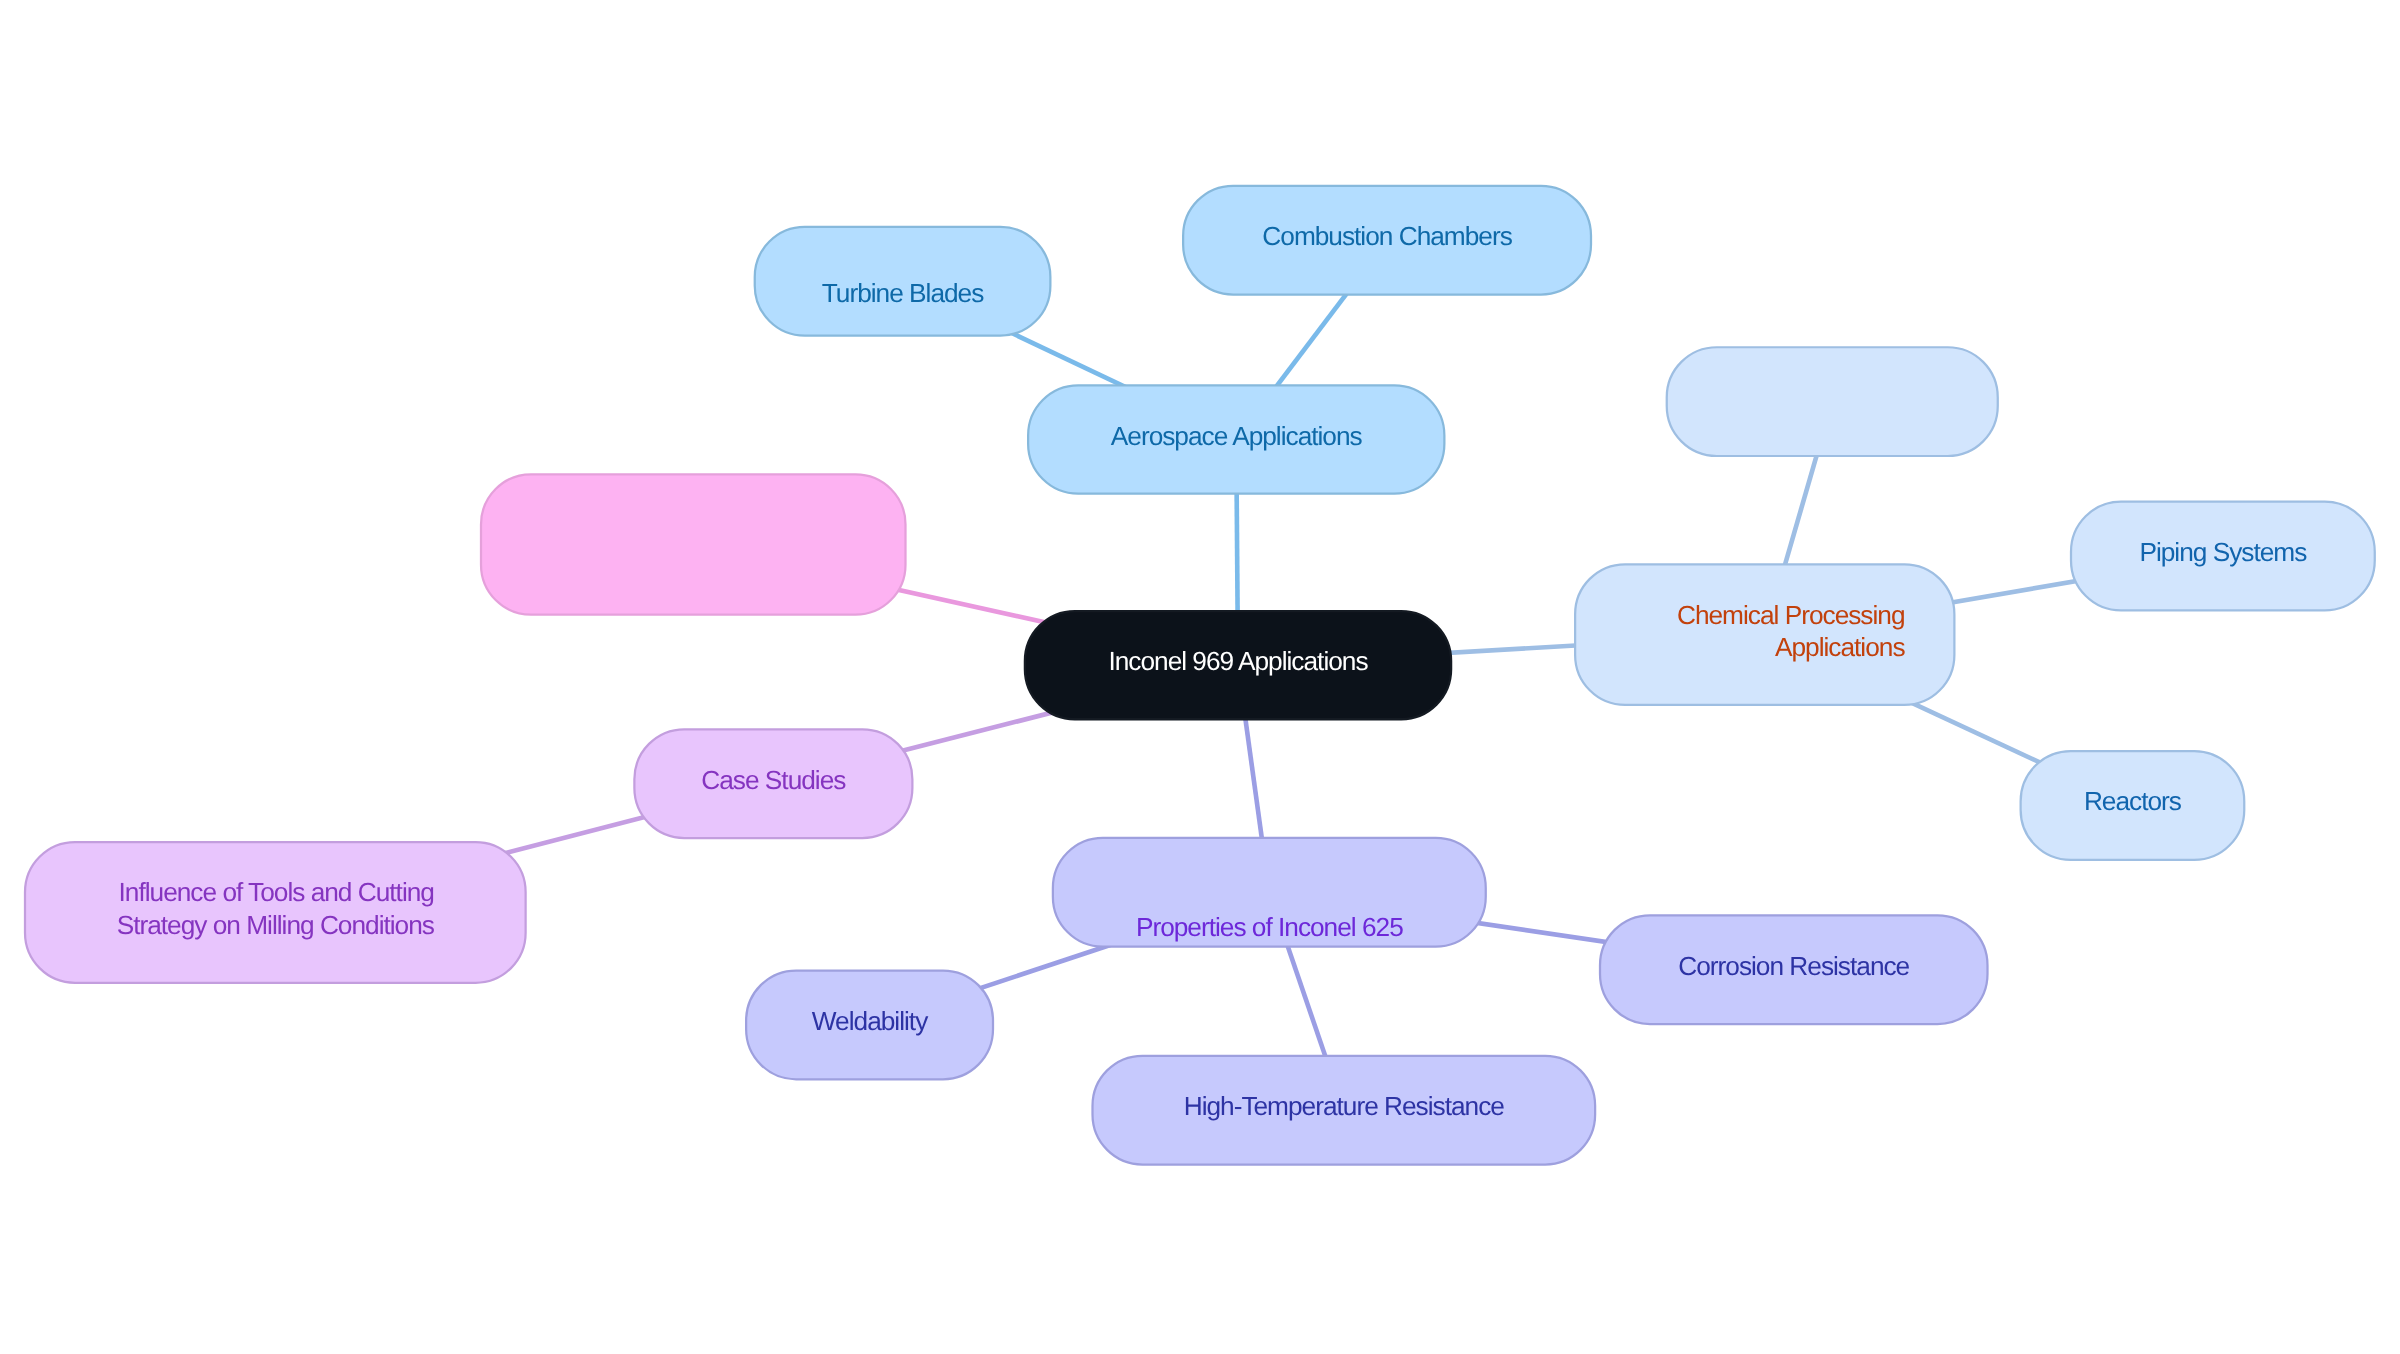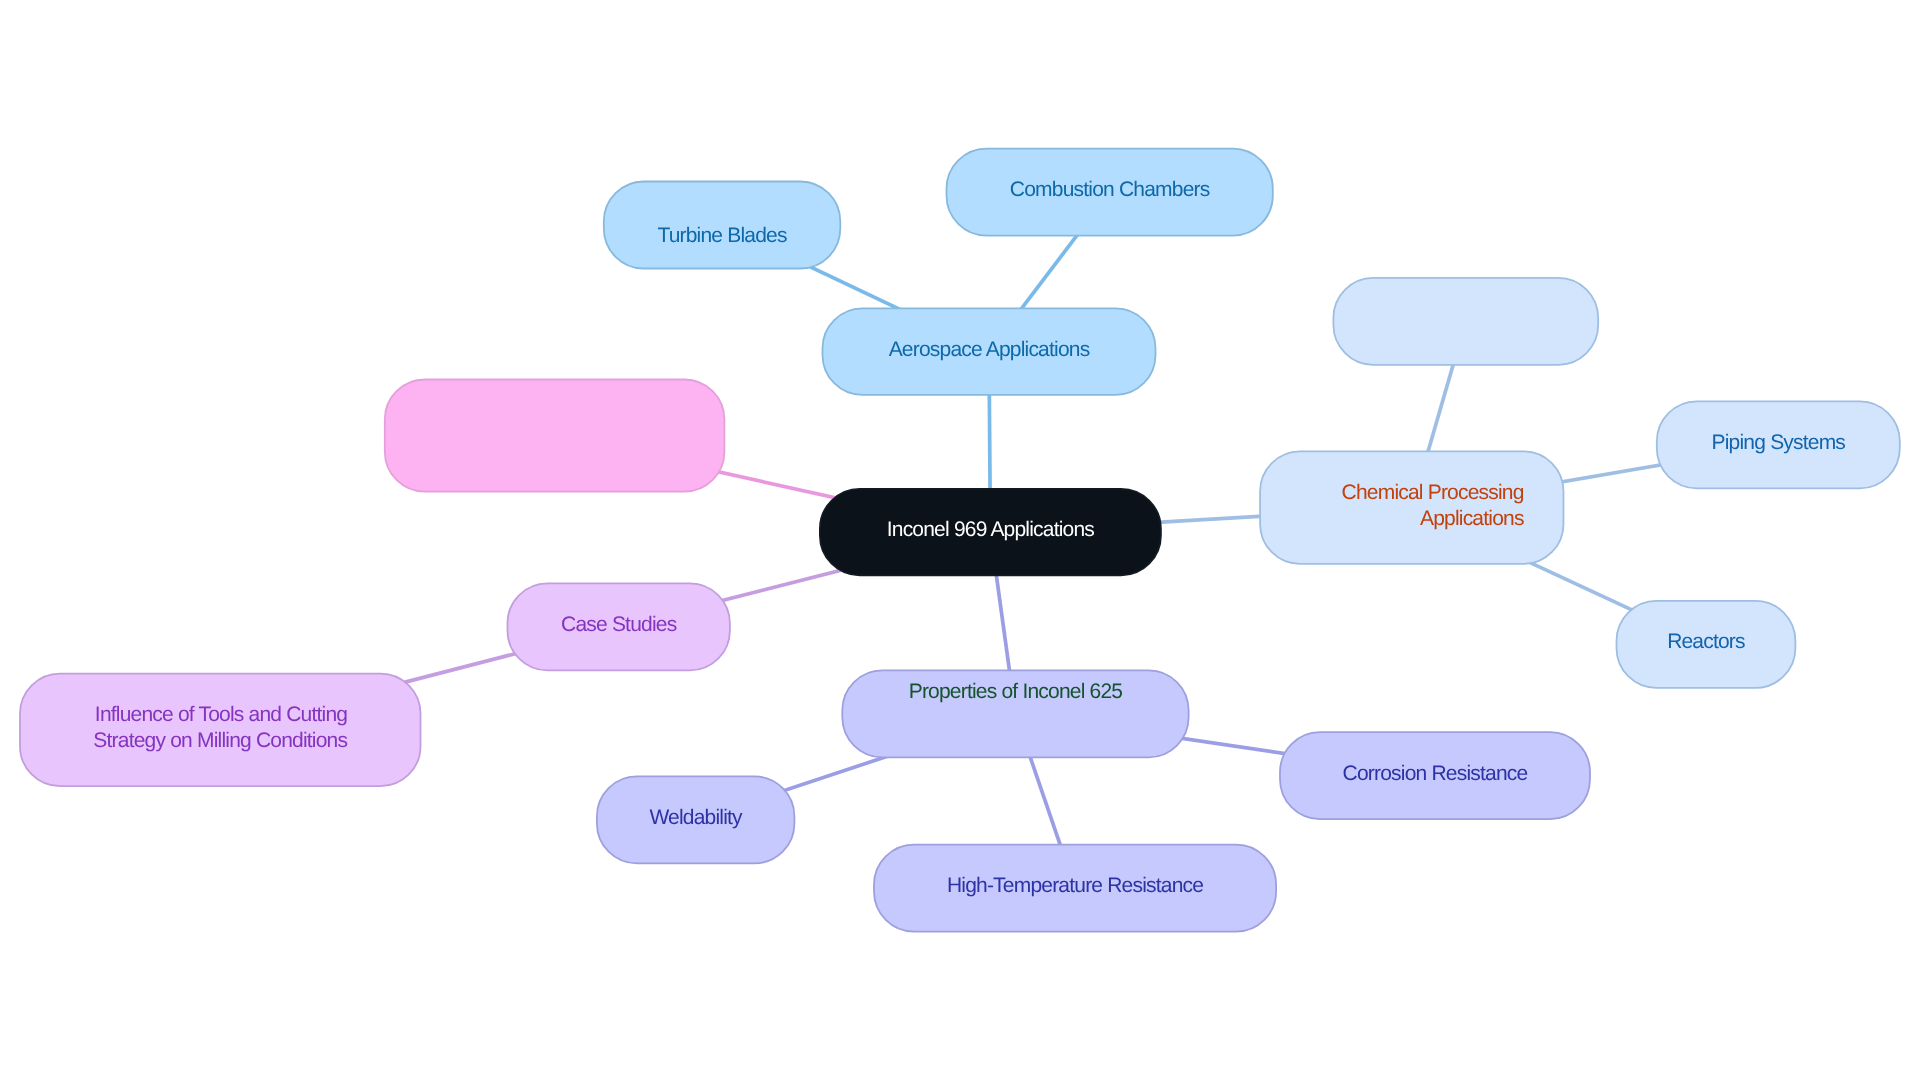--- a/index.html
+++ b/index.html
@@ -85,20 +85,20 @@
   </g>
   </svg>
   <div class="mindmap-node" style="left: 819.9px; top: 488.8px; width: 341px; height: 86.6px; color: rgb(255, 255, 255);"><span class="mindmap-node-label">Inconel 969 Applications</span></div>
   <div class="mindmap-node" style="left: 822.5px; top: 308.3px; width: 333px; height: 86.6px; color: rgb(14, 105, 168);"><span class="mindmap-node-label">Aerospace Applications</span></div>
   <div class="mindmap-node" style="left: 603.8px; top: 194px; width: 236.5px; height: 87px; color: rgb(14, 105, 168);"><span class="mindmap-node-label">Turbine Blades</span></div>
   <div class="mindmap-node" style="left: 946.5px; top: 148.6px; width: 326.3px; height: 87px; color: rgb(14, 105, 168);"><span class="mindmap-node-label">Combustion Chambers</span></div>
   <div class="mindmap-node" style="left: 1260.1px; top: 451.4px; width: 297px; height: 112.5px; color: #c2410c; margin-left: 24px;"><span class="mindmap-node-label">Chemical Processing
 Applications</span></div>
   <div class="mindmap-node" style="left: 1656.8px; top: 401.3px; width: 243px; height: 87px; color: rgb(17, 100, 173);"><span class="mindmap-node-label">Piping Systems</span></div>
   <div class="mindmap-node" style="left: 1616.5px; top: 600.9px; width: 178.9px; height: 87px; color: rgb(17, 100, 173);"><span class="mindmap-node-label">Reactors</span></div>
-  <div class="mindmap-node" style="left: 842.3px; top: 650px; width: 346.3px; height: 87px; color: #14532d;"><span class="mindmap-node-label">Properties of Inconel 625</span></div>
+  <div class="mindmap-node" style="left: 842.3px; top: 701px; width: 346.3px; height: 87px; color: #6d28d9;"><span class="mindmap-node-label">Properties of Inconel 625</span></div>
   <div class="mindmap-node" style="left: 596.9px; top: 776.4px; width: 197.5px; height: 87px; color: rgb(45, 51, 164);"><span class="mindmap-node-label">Weldability</span></div>
   <div class="mindmap-node" style="left: 874px; top: 844.6px; width: 402.1px; height: 87px; color: rgb(45, 51, 164);"><span class="mindmap-node-label">High-Temperature Resistance</span></div>
   <div class="mindmap-node" style="left: 1280px; top: 732.2px; width: 310px; height: 87px; color: rgb(45, 51, 164);"><span class="mindmap-node-label">Corrosion Resistance</span></div>
   <div class="mindmap-node" style="left: 507.5px; top: 583.4px; width: 222.4px; height: 87px; color: rgb(133, 52, 192);"><span class="mindmap-node-label">Case Studies</span></div>
   <div class="mindmap-node" style="left: 20px; top: 673.7px; width: 400.5px; height: 112.5px; color: rgb(133, 52, 192);"><span class="mindmap-node-label">Influence of Tools and Cutting
 Strategy on Milling Conditions</span></div>
 </div>
 
 </body></html>

